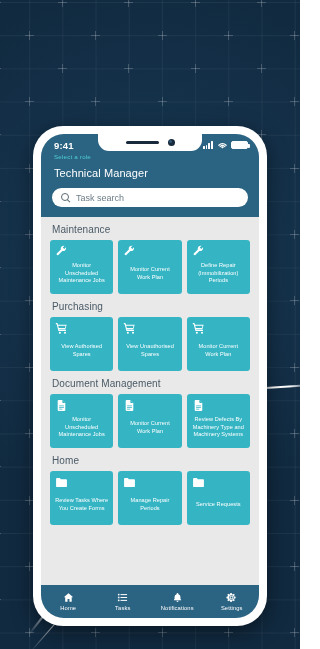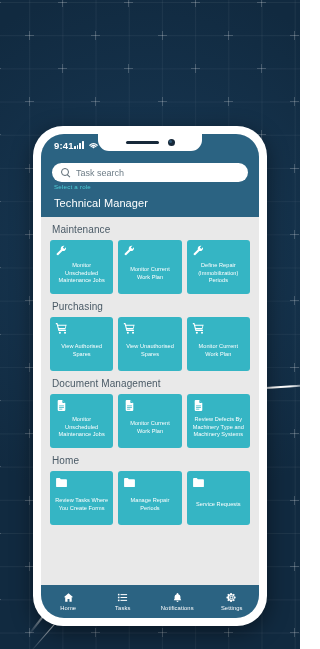--- a/index.html
+++ b/index.html
@@ -153,20 +153,21 @@
   
   #appbar {
     background: #2b6382;
     padding: 0 0 8px 0;
     flex: 0 0 auto;
   }
   #statusbar {
     height: 20px;
     display: flex;
     align-items: center;
+    justify-content: space-between;
     padding: 2px 11px 0 13px;
     color: #ffffff;
   }
   #status-time {
     font-size: 9.5px;
     font-weight: 700;
     letter-spacing: .2px;
   }
   #status-icons {
     display: flex;
@@ -468,30 +469,30 @@
               <svg width="11" height="9" viewBox="0 0 11 9">
                 <path d="M5.5 7.6 L3.9 5.9 A2.3 2.3 0 0 1 7.1 5.9 Z" fill="#fff"></path>
                 <path d="M1.9 4.2 A5.1 5.1 0 0 1 9.1 4.2" stroke="#fff" stroke-width="1.3" fill="none" stroke-linecap="round"></path>
                 <path d="M3.1 5.6 A3.4 3.4 0 0 1 7.9 5.6" stroke="#fff" stroke-width="1.2" fill="none" stroke-linecap="round"></path>
               </svg>
             </span>
             <span id="battery-icon"></span>
           </div>
         </div>
 
+        <div id="role-block">
+          <div id="role-caption">Select a role</div>
+          <div id="role-name">Technical Manager</div>
+        </div>
+
         <div id="search-wrap">
           <div id="search-field">
             <span id="search-icon"></span>
             <span id="search-placeholder">Task search</span>
           </div>
-        </div>
-
-        <div id="role-block">
-          <div id="role-caption">Select a role</div>
-          <div id="role-name">Technical Manager</div>
         </div>
 
       </div>
 
       <div id="content">
           <div class="section-title">Maintenance</div>
           <div class="card-row">
             <div class="card">
               <span class="card-icon">
                 <svg viewBox="0 0 24 24">

